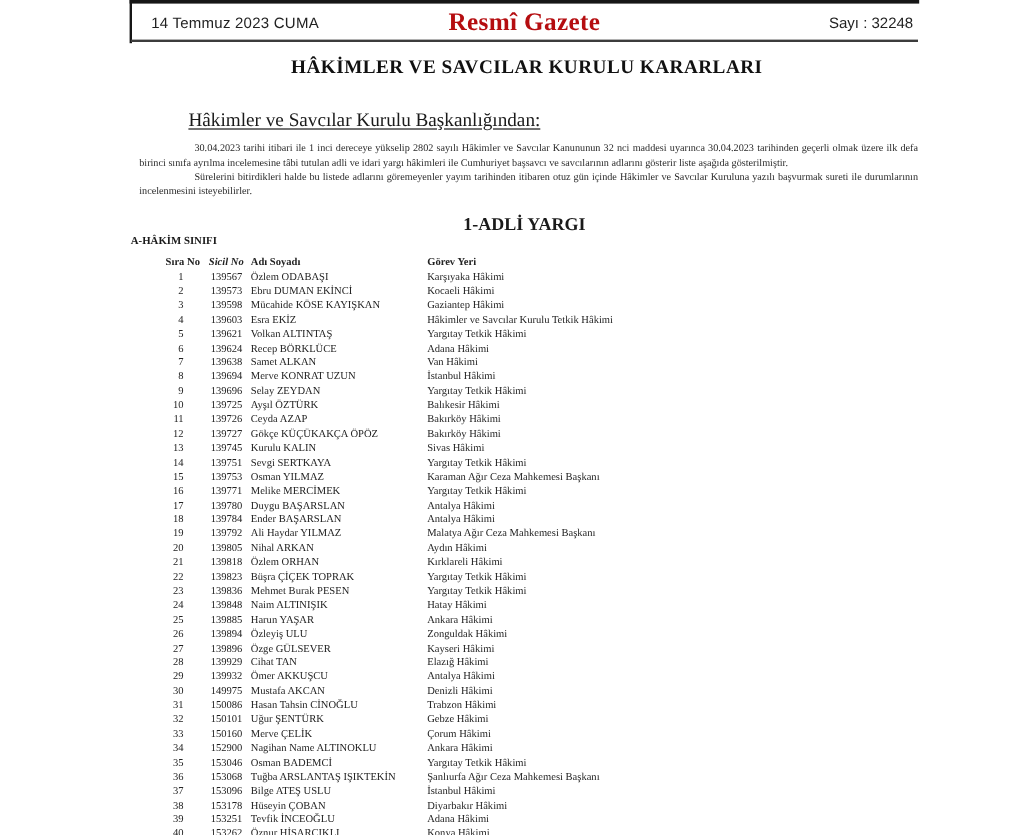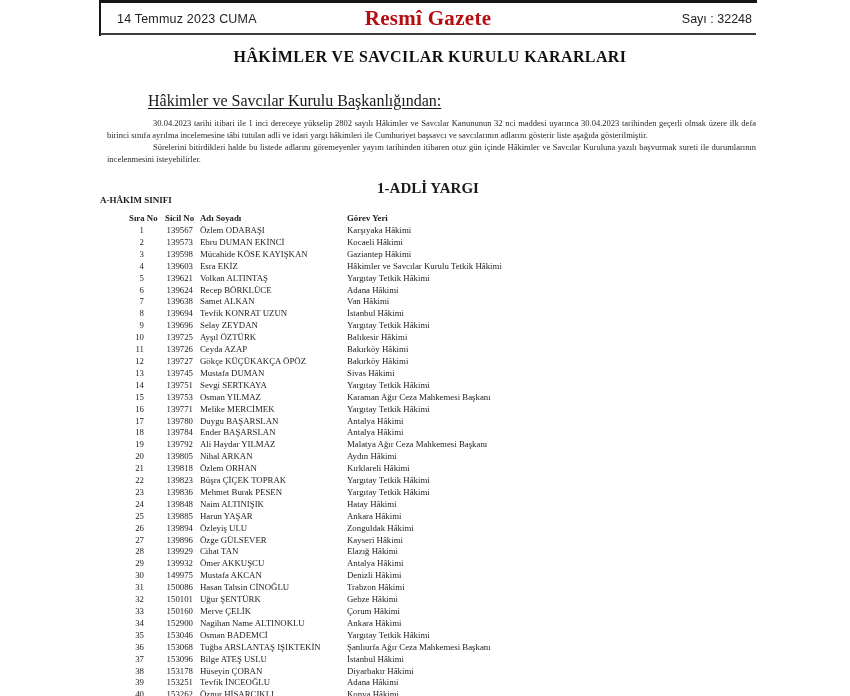--- a/index.html
+++ b/index.html
@@ -5,20 +5,21 @@
   * { margin: 0; padding: 0; box-sizing: border-box; }
   html, body { background: #ffffff; }
   #canvas {
     position: relative;
     width: 759px;
     height: 696px;
     background: #ffffff;
     overflow: hidden;
     font-family: "Liberation Serif", serif;
     color: #1c1c1c;
+    margin-left: 9px;
   }
   
   .top-border {
     position: absolute; left: 99px; top: 0; width: 658px; height: 3px;
     background: #161616;
   }
   .left-tick {
     position: absolute; left: 99px; top: 0; width: 2px; height: 36px;
     background: #161616;
   }
@@ -83,21 +84,21 @@
     grid-template-columns: 33px 47px 154px 1fr;
     height: 11.92px; line-height: 11.92px;
     white-space: nowrap; overflow: visible;
   }
   .t-row.head { height: 13px; line-height: 13px; font-weight: bold; }
   .c-sira  { text-align: right; padding-right: 2px; }
   .c-sicil { text-align: right; }
   .c-name  { padding-left: 7px; }
   .c-duty  { padding-left: 0; }
   .t-row.head .c-sira  { text-align: left; padding-left: 16px; }
-  .t-row.head .c-sicil { text-align: right; padding-left: 19px; }
+  .t-row.head .c-sicil { text-align: right; padding-left: 19px; font-style: italic; }
 </style>
 </head>
 <body>
 
 <div id="canvas">
 
   <div class="top-border"></div>
   <div class="left-tick"></div>
 
   <div class="masthead">
@@ -173,21 +174,21 @@
         <div class="t-row">
           <span class="c-sira">7</span>
           <span class="c-sicil">139638</span>
           <span class="c-name">Samet ALKAN</span>
           <span class="c-duty">Van Hâkimi</span>
         </div>
 
         <div class="t-row">
           <span class="c-sira">8</span>
           <span class="c-sicil">139694</span>
-          <span class="c-name">Tevfik KONRAT UZUN</span>
+          <span class="c-name">Merve KONRAT UZUN</span>
           <span class="c-duty">İstanbul Hâkimi</span>
         </div>
 
         <div class="t-row">
           <span class="c-sira">9</span>
           <span class="c-sicil">139696</span>
           <span class="c-name">Selay ZEYDAN</span>
           <span class="c-duty">Yargıtay Tetkik Hâkimi</span>
         </div>
 
@@ -208,21 +209,21 @@
         <div class="t-row">
           <span class="c-sira">12</span>
           <span class="c-sicil">139727</span>
           <span class="c-name">Gökçe KÜÇÜKAKÇA ÖPÖZ</span>
           <span class="c-duty">Bakırköy Hâkimi</span>
         </div>
 
         <div class="t-row">
           <span class="c-sira">13</span>
           <span class="c-sicil">139745</span>
-          <span class="c-name">Mustafa DUMAN</span>
+          <span class="c-name">Kurulu KALIN</span>
           <span class="c-duty">Sivas Hâkimi</span>
         </div>
 
         <div class="t-row">
           <span class="c-sira">14</span>
           <span class="c-sicil">139751</span>
           <span class="c-name">Sevgi SERTKAYA</span>
           <span class="c-duty">Yargıtay Tetkik Hâkimi</span>
         </div>
 

